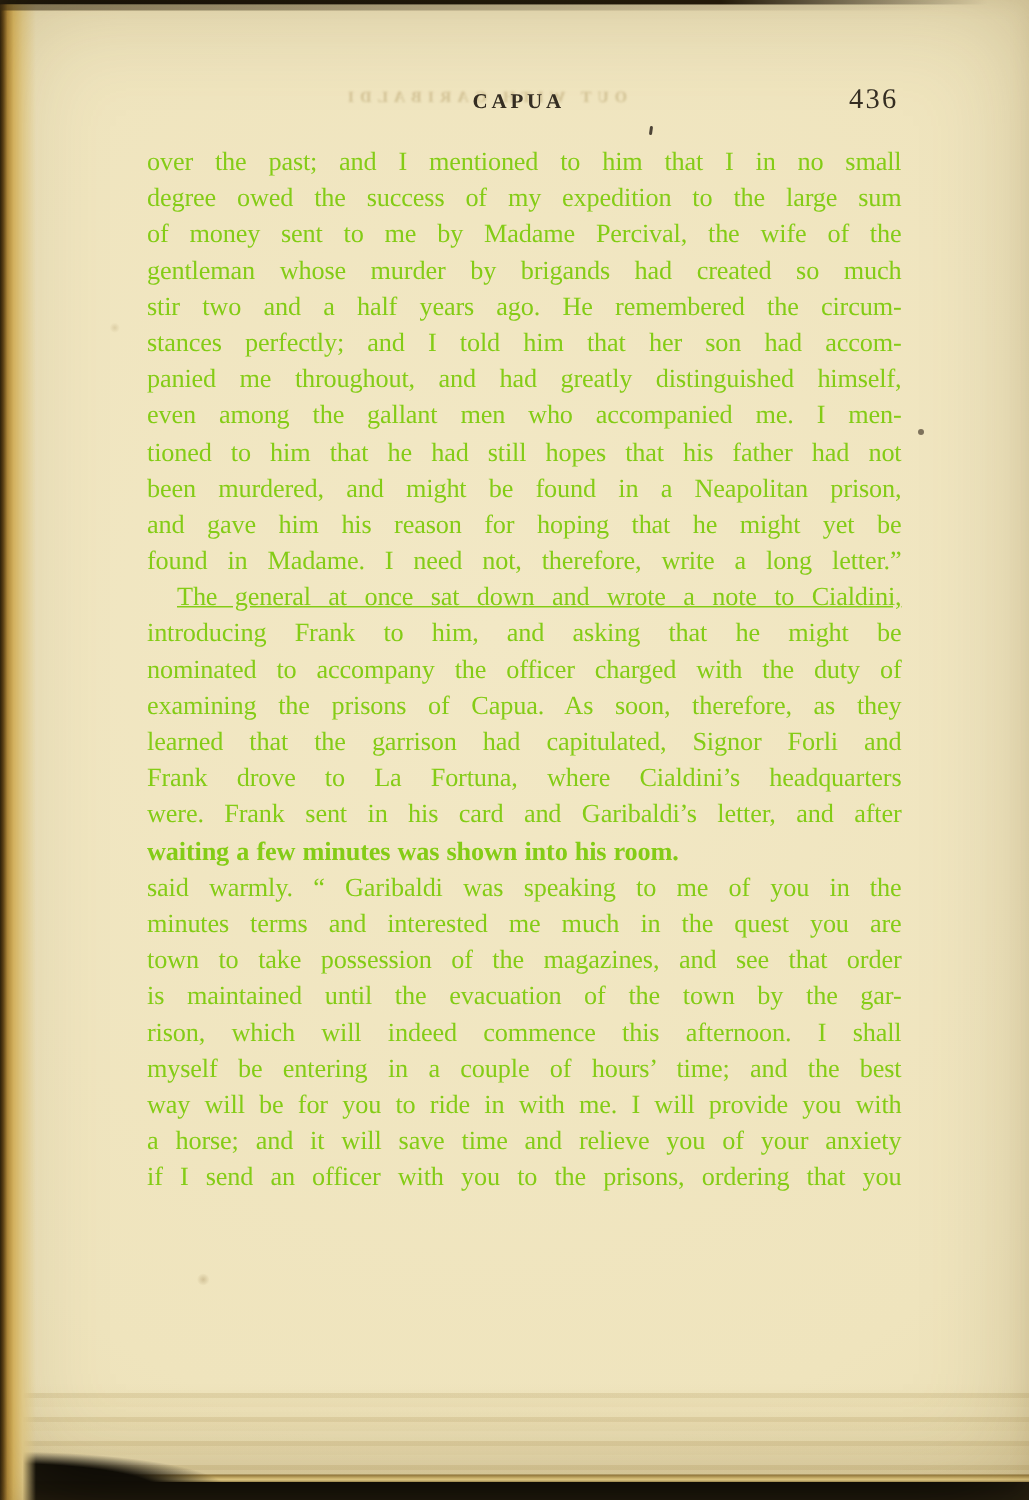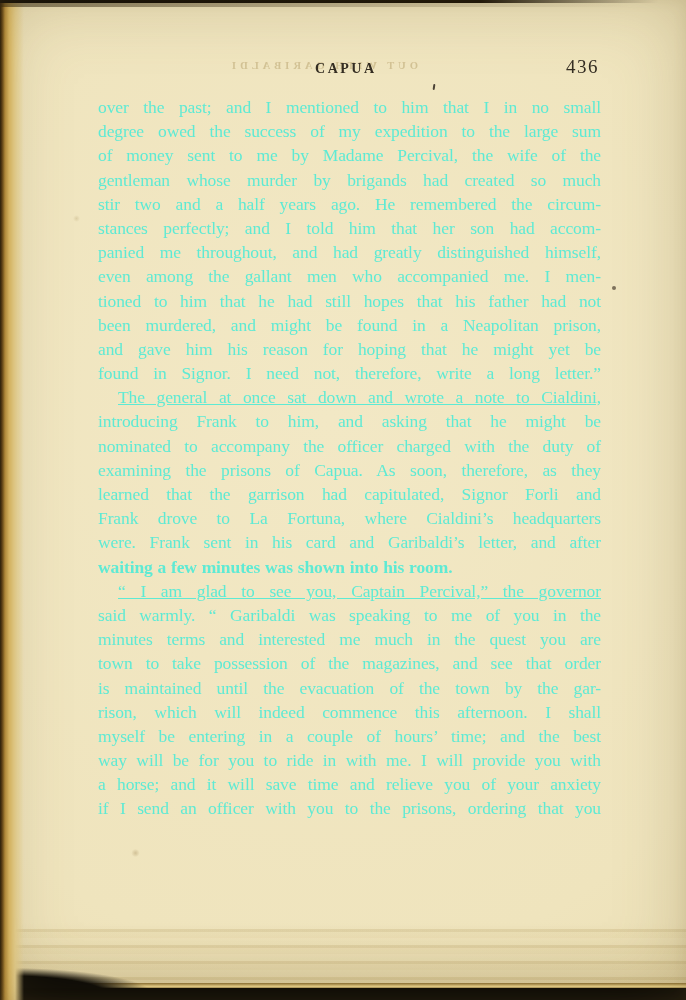--- a/index.html
+++ b/index.html
@@ -48,21 +48,21 @@
     position:absolute;top:60px;left:198px;width:250px;
     transform:scaleX(-1);
     font-size:10.5px;font-weight:700;letter-spacing:4px;
     color:rgba(154,128,68,0.34);
     filter:blur(0.6px);
     text-align:center;white-space:nowrap;
   }
   
   .textblock{
     position:absolute;left:98px;top:95px;width:503px;
-    color:#5eead4;
+    color:#84cc16;
     font-size:17.5px;
     letter-spacing:-0.1px;
     word-spacing:0.5px;
   }
   .line{
     height:24.2px;line-height:24.2px;
     text-align:justify;text-align-last:justify;
     white-space:normal;
   }
   .line.indent{padding-left:20px;text-decoration:underline;}
@@ -93,34 +93,33 @@
       <div class="line">degree owed the success of my expedition to the large sum</div>
       <div class="line">of money sent to me by Madame Percival, the wife of the</div>
       <div class="line">gentleman whose murder by brigands had created so much</div>
       <div class="line">stir two and a half years ago.  He remembered the circum-</div>
       <div class="line">stances perfectly; and I told him that her son had accom-</div>
       <div class="line">panied me throughout, and had greatly distinguished himself,</div>
       <div class="line">even among the gallant men who accompanied me.  I men-</div>
       <div class="line">tioned to him that he had still hopes that his father had not</div>
       <div class="line">been murdered, and might be found in a Neapolitan prison,</div>
       <div class="line">and gave him his reason for hoping that he might yet be</div>
-      <div class="line">found in Signor.  I need not, therefore, write a long letter.”</div>
+      <div class="line">found in Madame.  I need not, therefore, write a long letter.”</div>
     </div>
     <div>
       <div class="line indent">The general at once sat down and wrote a note to Cialdini,</div>
       <div class="line">introducing Frank to him, and asking that he might be</div>
       <div class="line">nominated to accompany the officer charged with the duty of</div>
       <div class="line">examining the prisons of Capua.  As soon, therefore, as they</div>
       <div class="line">learned that the garrison had capitulated, Signor Forli and</div>
       <div class="line">Frank drove to La Fortuna, where Cialdini’s headquarters</div>
       <div class="line">were.  Frank sent in his card and Garibaldi’s letter, and after</div>
       <div class="line flush">waiting a few minutes was shown into his room.</div>
     </div>
     <div>
-      <div class="line indent">“ I am glad to see you, Captain Percival,” the governor</div>
       <div class="line">said warmly.  “ Garibaldi was speaking to me of you in the</div>
       <div class="line">minutes terms and interested me much in the quest you are</div>
       <div class="line">town to take possession of the magazines, and see that order</div>
       <div class="line">is maintained until the evacuation of the town by the gar-</div>
       <div class="line">rison, which will indeed commence this afternoon.  I shall</div>
       <div class="line">myself be entering in a couple of hours’ time; and the best</div>
       <div class="line">way will be for you to ride in with me. I will provide you with</div>
       <div class="line">a horse; and it will save time and relieve you of your anxiety</div>
       <div class="line">if I send an officer with you to the prisons, ordering that you</div>
     </div>

